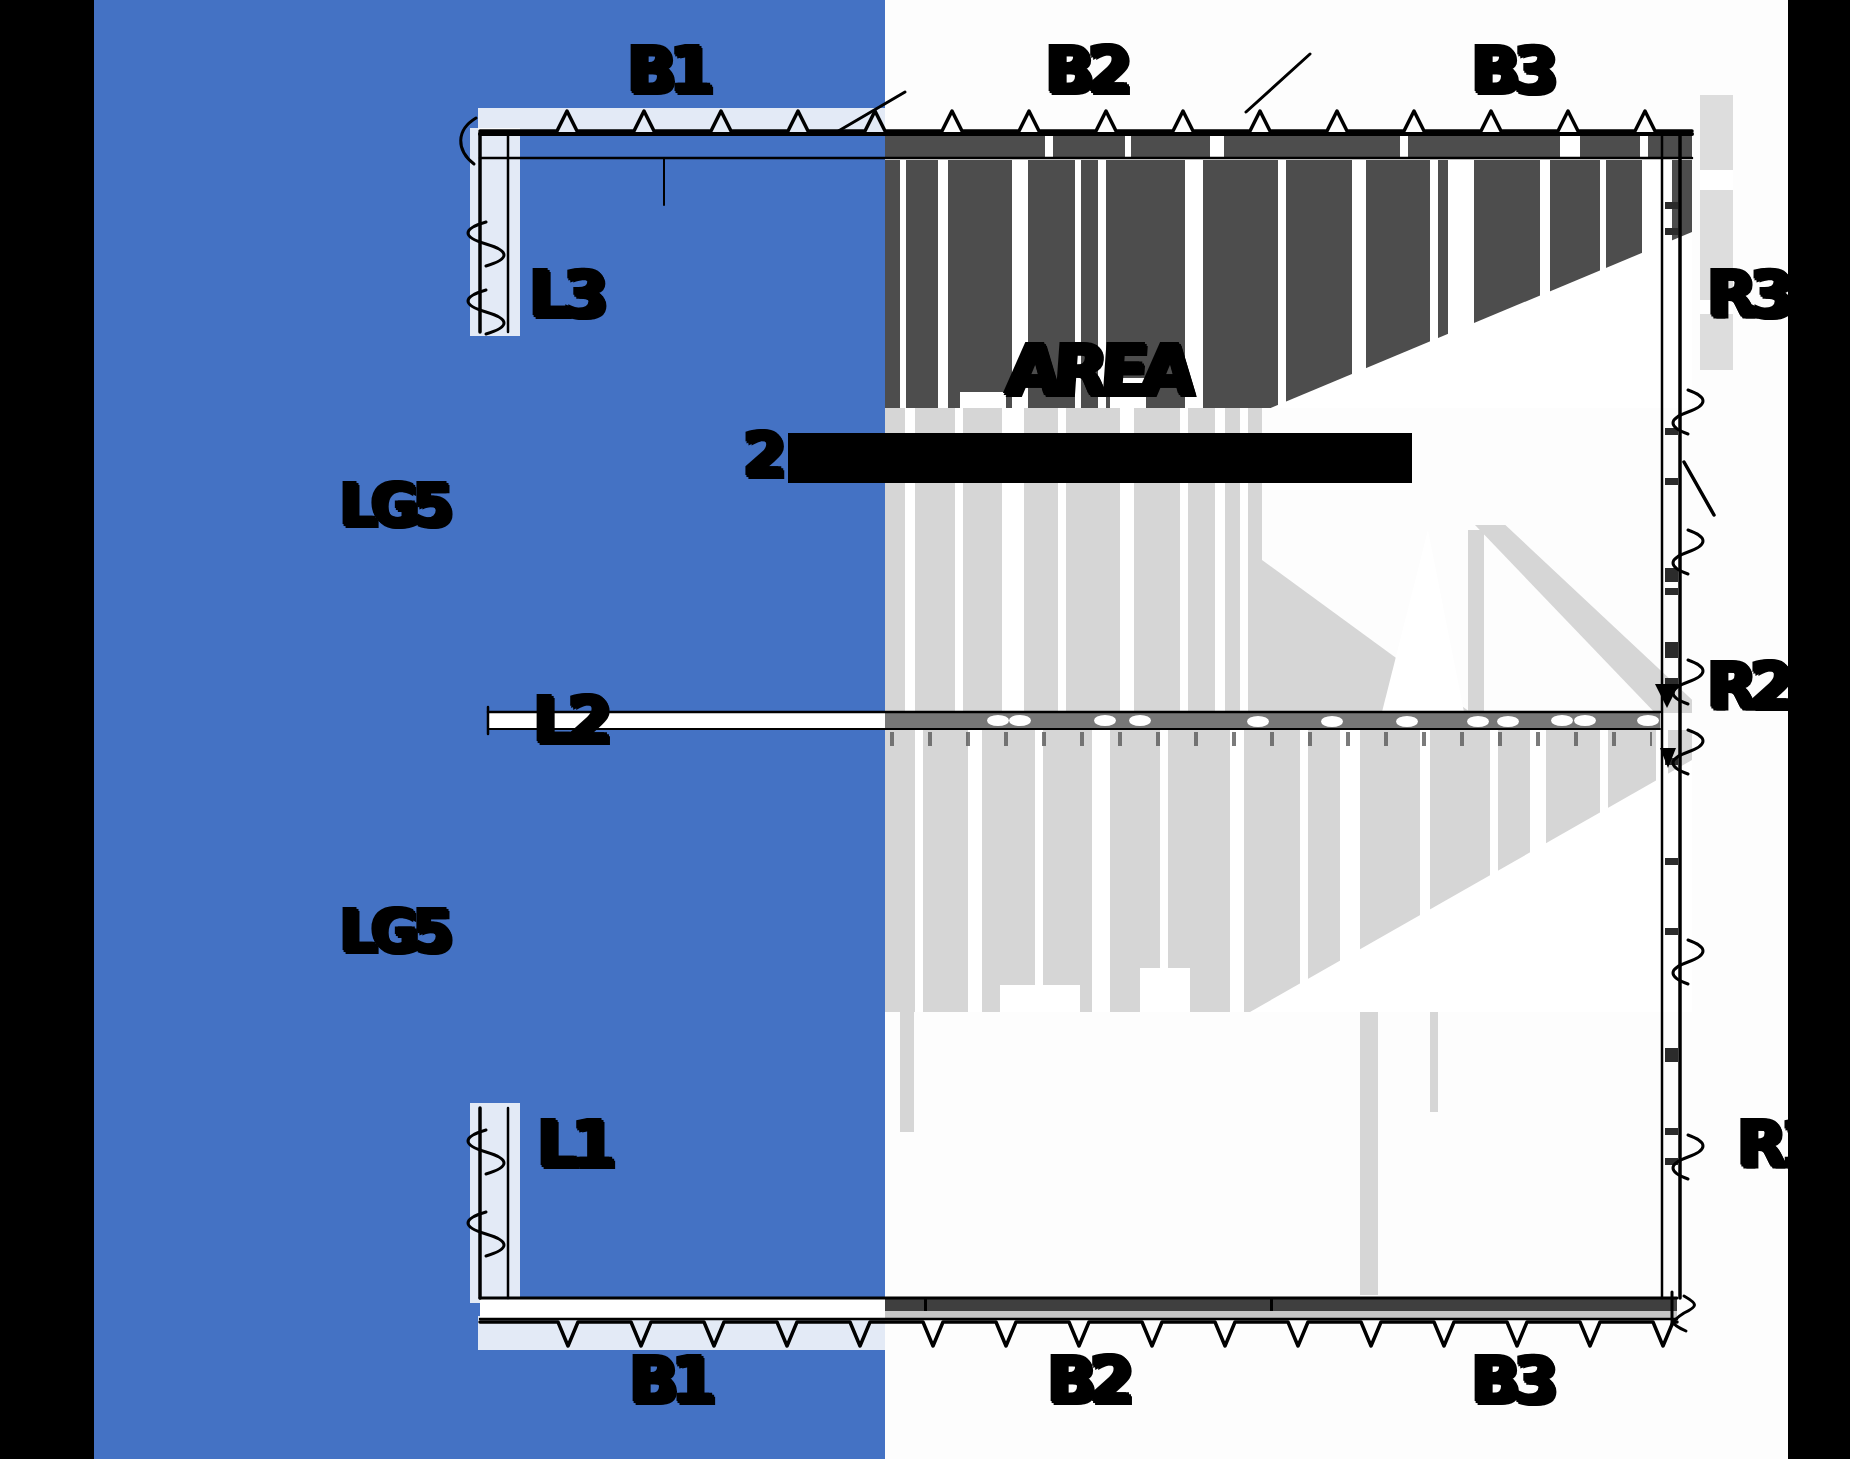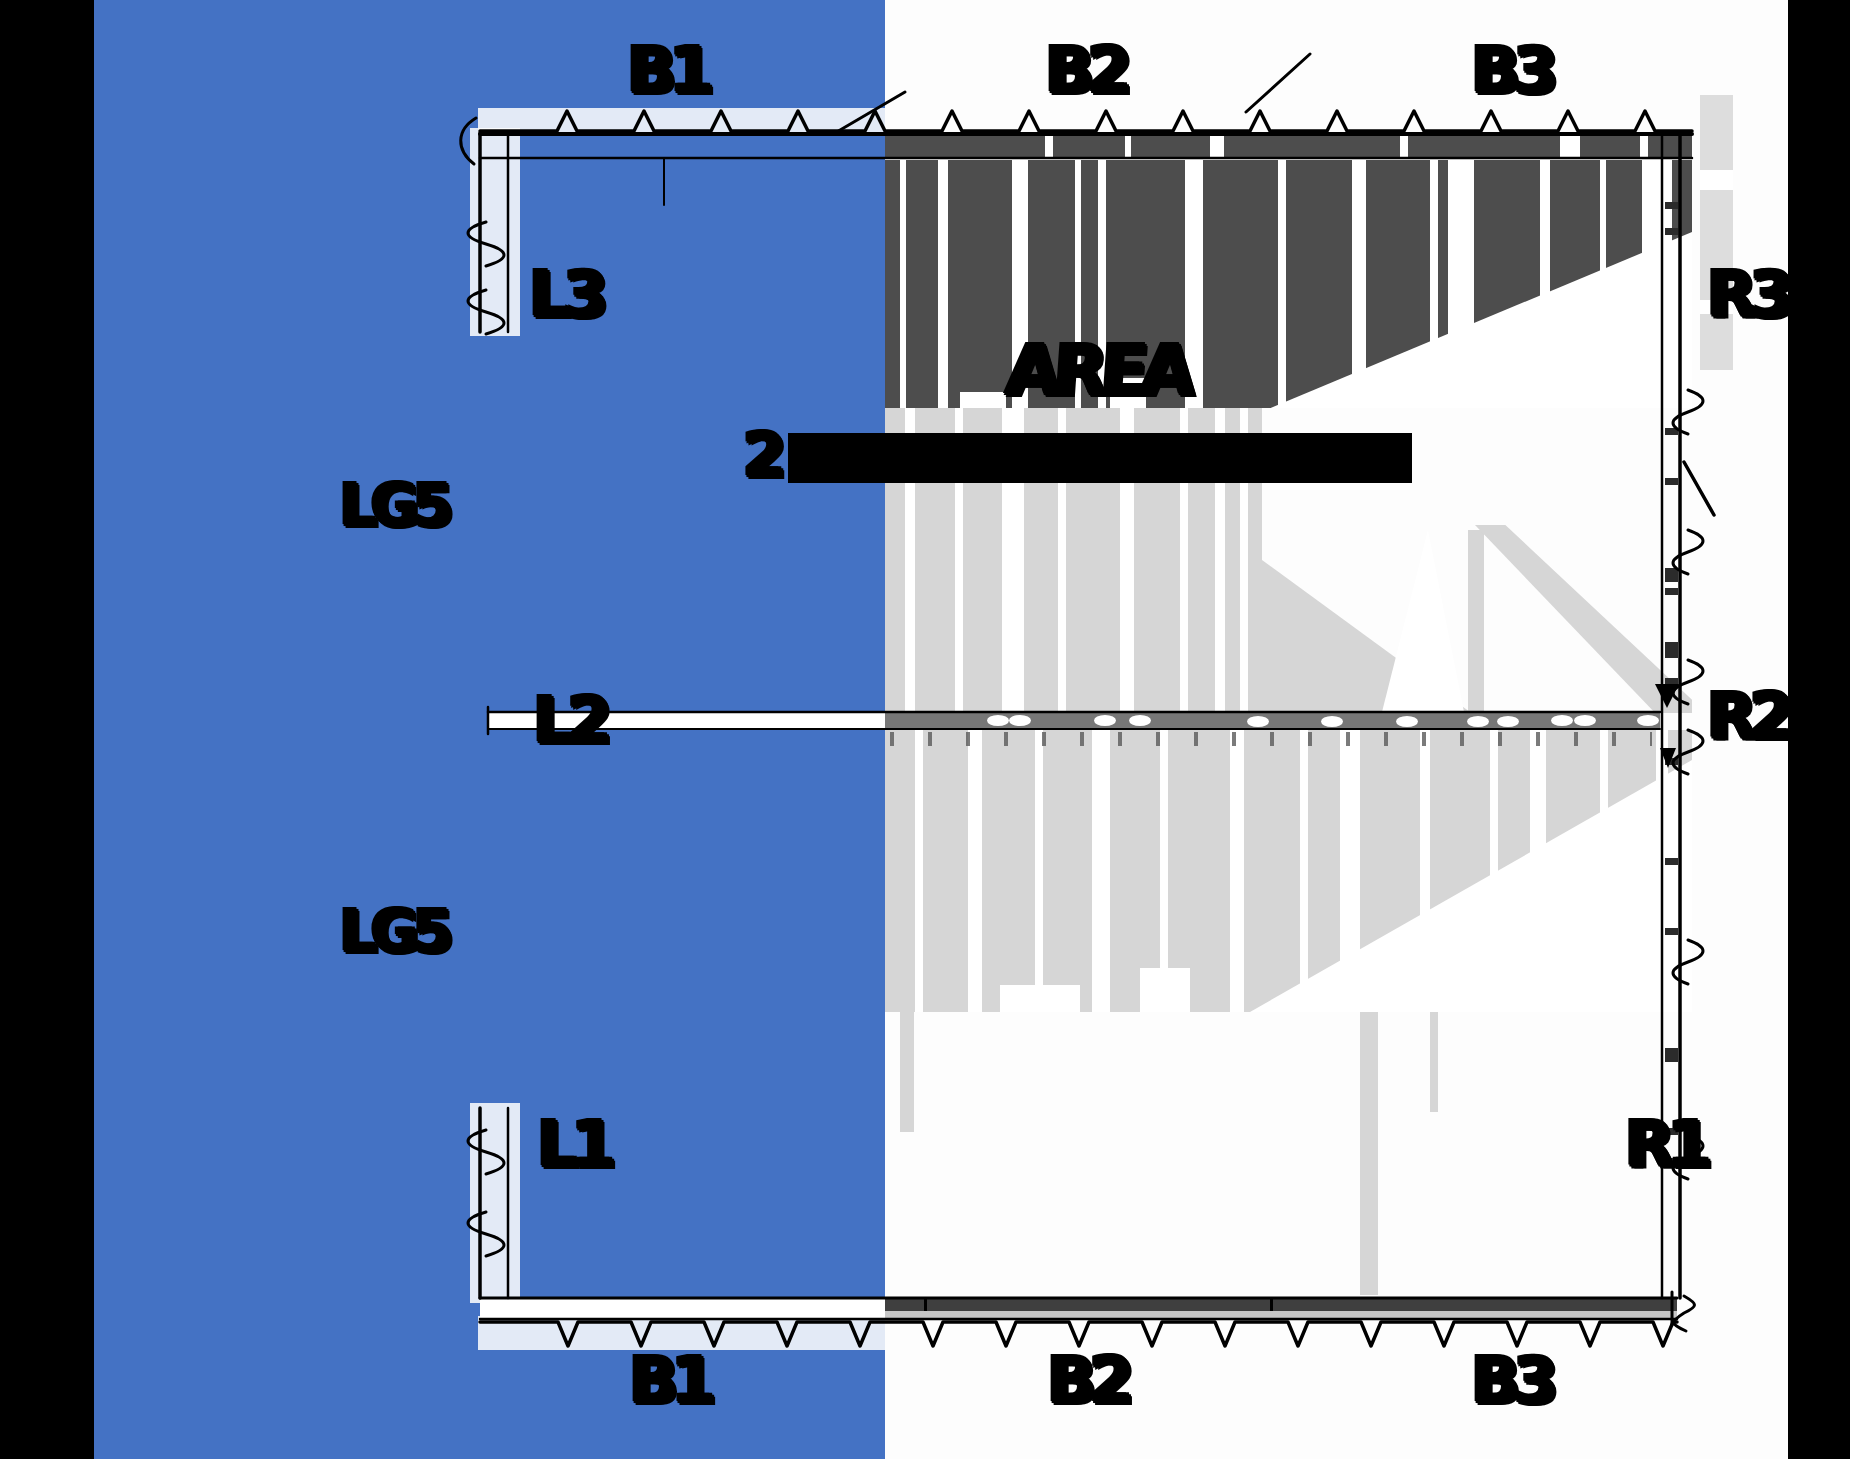--- a/index.html
+++ b/index.html
@@ -172,20 +172,20 @@
   <div class="abs label lab2" style="left:1470px;top:40px">B3</div>
   <div class="abs label lab2" style="left:628px;top:1350px">B1</div>
   <div class="abs label lab2" style="left:1046px;top:1350px">B2</div>
   <div class="abs label lab2" style="left:1470px;top:1350px">B3</div>
   <div class="abs label lab2" style="left:524px;top:264px">L3</div>
   <div class="abs label lab3" style="left:326px;top:476px">LG5</div>
   <div class="abs label lab2" style="left:528px;top:690px">L2</div>
   <div class="abs label lab3" style="left:326px;top:902px">LG5</div>
   <div class="abs label lab2" style="left:532px;top:1114px">L1</div>
   <div class="abs label lab2" style="left:1706px;top:264px">R3</div>
-  <div class="abs label lab2" style="left:1706px;top:686px">R2</div>
-  <div class="abs label lab2" style="left:1624px;top:1114px">R1</div>
+  <div class="abs label lab2" style="left:1706px;top:656px">R2</div>
+  <div class="abs label lab2" style="left:1736px;top:1114px">R1</div>
 
   <div class="abs label blob-area" style="left:985px;top:338px;width:226px;height:66px">AREA</div>
   <div class="abs label noteprefix" style="left:733px;top:430px">2</div>
   <div class="abs bar" style="left:788px;top:433px;width:624px;height:50px"></div>
 
 </div>
 
 </body></html>

